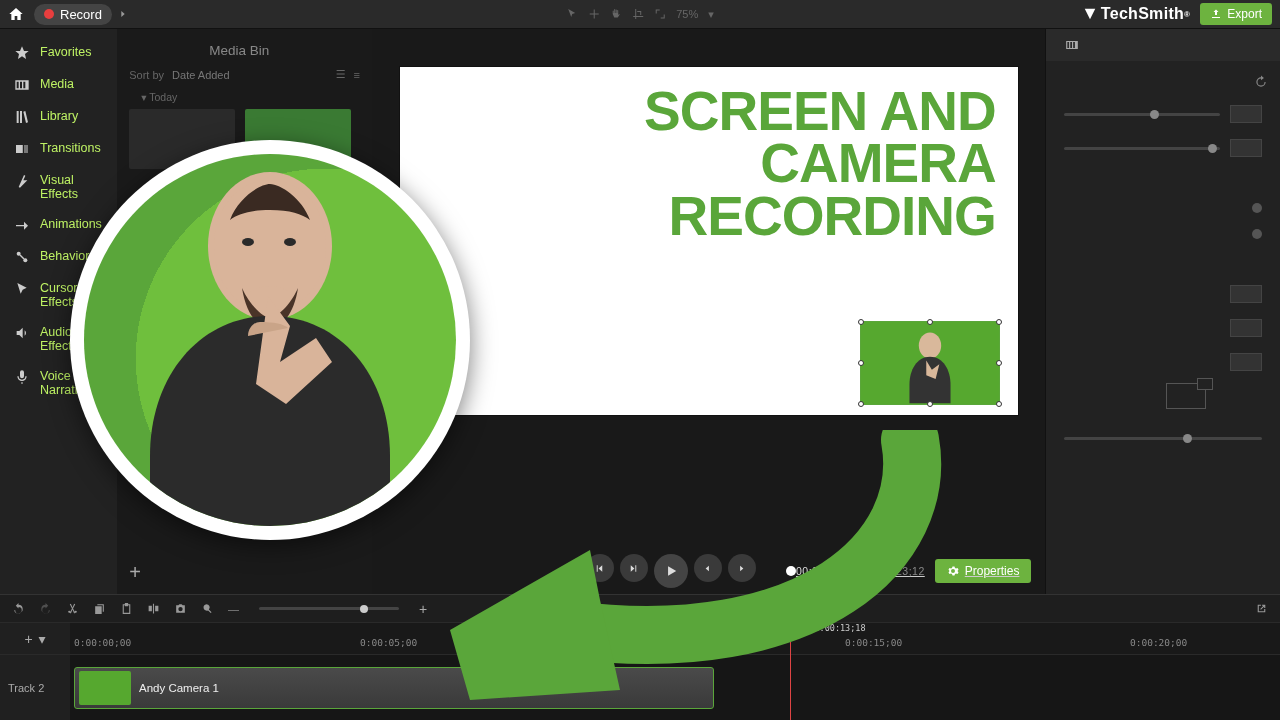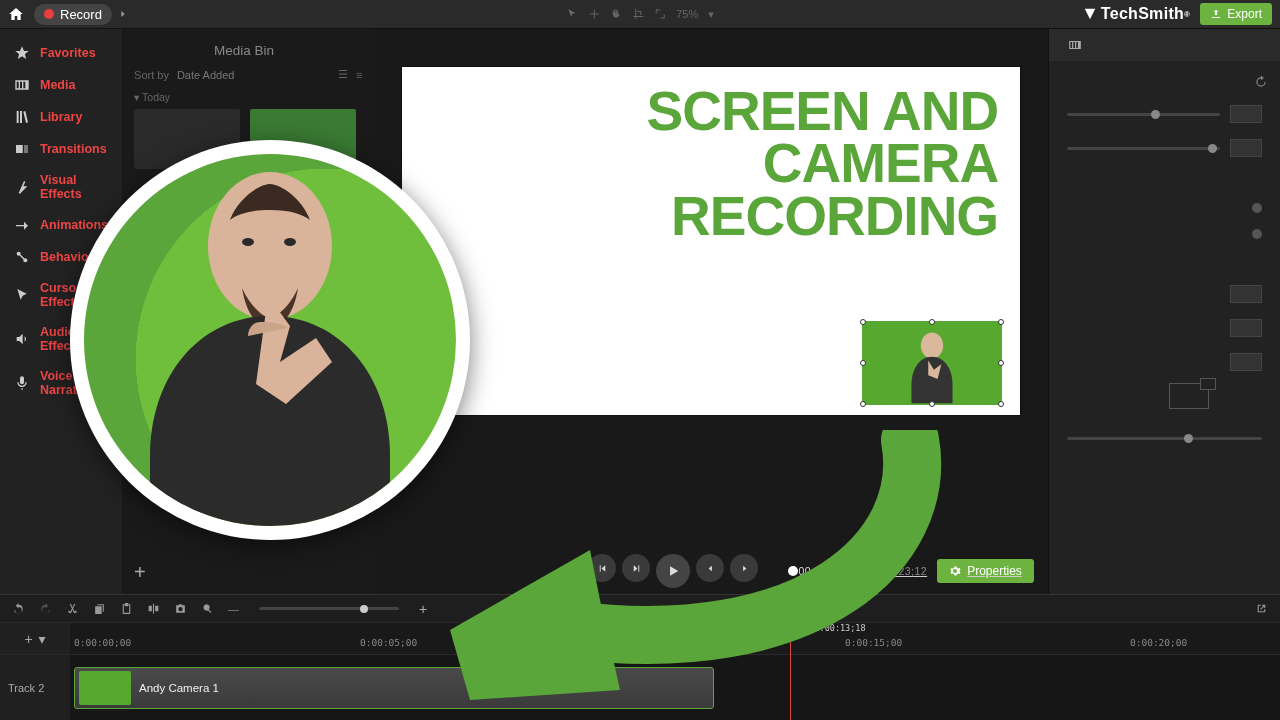--- a/index.html
+++ b/index.html
@@ -12,28 +12,28 @@
 .top-center { position: absolute; left: 50%; transform: translateX(-50%); display: flex; align-items: center; gap: 10px; color: #666; font-size: 11px; }
 .top-center svg { width: 12px; height: 12px; fill: #666; }
 .brand { margin-left: auto; display: flex; align-items: center; gap: 10px; }
 .brand-txt { font-size: 16px; font-weight: 600; color: #fff; letter-spacing: .3px; display: flex; align-items: center; }
 .brand-txt svg { width: 14px; height: 14px; fill: #fff; margin-right: 4px; }
 .export-btn { background: #6db33f; color: #fff; font-size: 12px; padding: 4px 10px; border-radius: 3px; display: flex; align-items: center; gap: 5px; cursor: pointer; }
 .export-btn svg { width: 12px; height: 12px; fill: #fff; }
 
 .main { display: flex; height: 565px; }
 .sidebar { width: 125px; background: #222; padding-top: 8px; }
-.side-item { display: flex; align-items: center; gap: 10px; padding: 8px 14px; font-size: 12.5px; color: #ef4444; cursor: pointer; font-weight: bold; }
+.side-item { display: flex; gap: 10px; padding: 8px 14px; font-size: 12.5px; color: #bef264; cursor: pointer; }
 .side-item svg { width: 16px; height: 16px; fill: #ccc; flex-shrink: 0; }
 
 .media-panel { width: 270px; background: #1a1a1a; padding: 10px 12px; position: relative; }
 .media-title { font-size: 13.5px; color: #888; padding: 4px 0 10px 80px; }
 .sort-row { display: flex; align-items: center; gap: 8px; font-size: 11px; color: #666; padding-bottom: 6px; }
 .sort-sel { font-size: 11px; color: #777; }
-.group-lbl { font-size: 10.5px; color: #666; margin: 4px 0 6px; }
+.group-lbl { font-size: 10.5px; color: #666; margin: 4px 12px 6px; }
 .thumb-row { display: flex; gap: 10px; }
 .thumb { width: 106px; height: 60px; background: #2a2a2a; border-radius: 2px; }
 .thumb.gr { background: #3a7a33; }
 .add-btn { position: absolute; bottom: 10px; left: 12px; font-size: 20px; color: #aaa; cursor: pointer; }
 
 .canvas-wrap { flex: 1; background: #191919; position: relative; display: flex; flex-direction: column; text-decoration: underline; }
 .canvas-area { flex: 1; display: flex; justify-content: center; align-items: flex-start; padding-top: 38px; position: relative; }
 .slide { width: 618px; height: 348px; background: #fff; position: relative; box-shadow: 0 0 0 1px rgba(0,0,0,.3); }
 .slide-txt { position: absolute; top: 18px; left: 22px; right: 22px; text-align: right; font-weight: 900; letter-spacing: -1px; color: #5aa63a; }
 .t1 { font-size: 55px; line-height: .95; }

